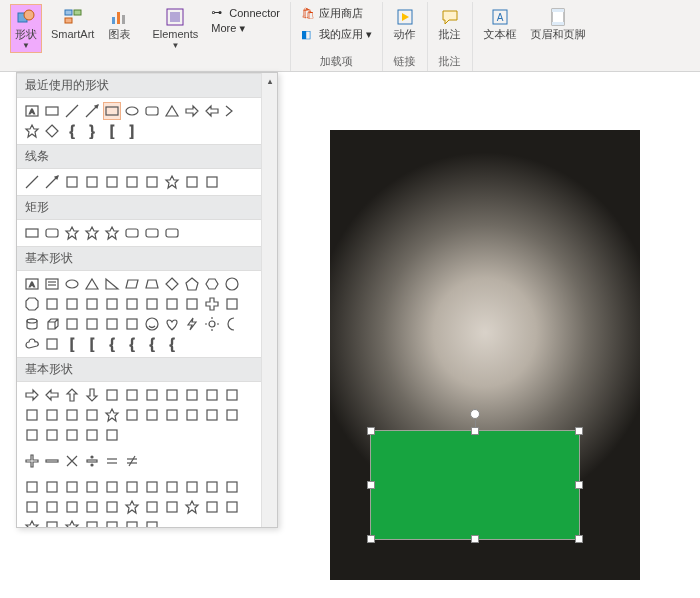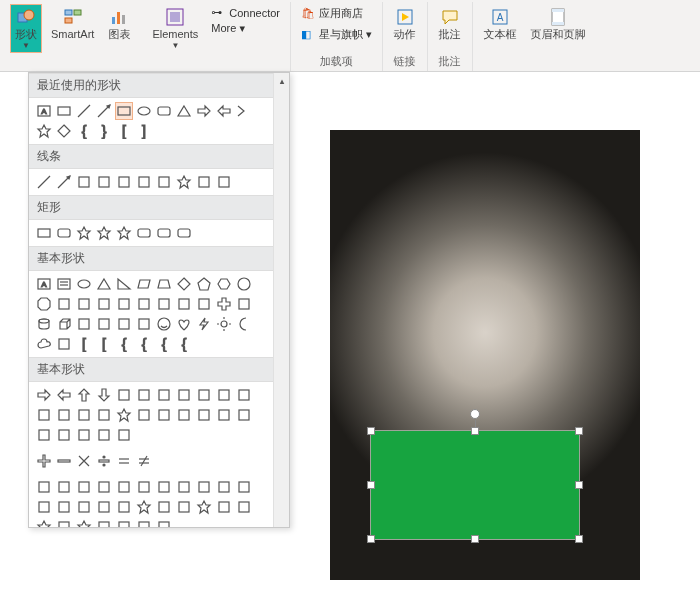--- a/index.html
+++ b/index.html
@@ -1,30 +1,30 @@
 <!DOCTYPE html>
 <html><head>
 <meta charset="utf-8">
 <style>
 *{box-sizing:border-box;margin:0;padding:0;font-family:"Microsoft YaHei",sans-serif;}
 body{background:#fff;width:700px;height:598px;overflow:hidden;position:relative;}
 .ribbon{height:72px;background:#f3f2f1;border-bottom:1px solid #d4d4d4;display:flex;align-items:stretch;padding:2px 4px 0 4px;}
 .rgroup{display:flex;flex-direction:column;align-items:center;justify-content:space-between;padding:2px 6px;border-right:1px solid #e0e0e0;}
 .rgroup .icons{display:flex;gap:4px;}
 .rbtn{display:flex;flex-direction:column;align-items:center;gap:1px;padding:2px 4px;font-size:11px;color:#444;border:1px solid transparent;cursor:pointer;text-align:center;}
-.rbtn.sel{background:#14b8a6;border-color:#f0b088;}
+.rbtn.sel{background:#f0abfc;border-color:#f0b088;}
 .rbtn .ico{width:20px;height:20px;display:flex;align-items:center;justify-content:center;}
 .rbtn .ico svg{width:20px;height:20px;}
 .rbtn .lbl{font-size:11px;line-height:12px;white-space:nowrap;}
 .grplabel{font-size:11px;color:#666;text-align:right;padding-top:2px;}
 .stack{display:flex;flex-direction:column;gap:2px;font-size:11px;color:#333;padding:2px 4px;}
 .stack-item{display:flex;align-items:center;gap:4px;cursor:pointer;}
 .stack-item .si{width:14px;height:14px;display:inline-block;}
 
-.shapes-panel{position:absolute;top:72px;left:28px;width:262px;height:456px;background:#fff;border:1px solid #c8c8c8;box-shadow:2px 2px 6px rgba(0,0,0,0.15);overflow:hidden;}
+.shapes-panel{position:absolute;top:72px;left:16px;width:262px;height:456px;background:#fff;border:1px solid #c8c8c8;box-shadow:2px 2px 6px rgba(0,0,0,0.15);overflow:hidden;}
 .shapes-scroll{position:absolute;right:0;top:0;width:16px;height:100%;background:#f0f0f0;border-left:1px solid #e0e0e0;}
 .shapes-scroll .arrow{width:16px;height:16px;display:flex;align-items:center;justify-content:center;font-size:9px;color:#555;}
 .cat-header{background:#e8e9ea;padding:3px 8px;font-size:12px;color:#555;border-top:1px solid #ddd;border-bottom:1px solid #ddd;}
 .cat-body{padding:4px 6px;display:flex;flex-wrap:wrap;gap:2px 2px;width:244px;}
 .sh{width:18px;height:18px;display:flex;align-items:center;justify-content:center;cursor:pointer;}
 .sh svg{width:16px;height:16px;stroke:#555;stroke-width:1.2;fill:none;}
 .sh.sel{background:#fce4d6;border:1px solid #f0b088;}
 
 .canvas{position:absolute;left:300px;top:90px;width:400px;height:508px;background:#fff;}
 .photo{position:absolute;left:30px;top:40px;width:310px;height:450px;background:#888;overflow:hidden;}
@@ -100,21 +100,21 @@
     </div>
   </div>
   <div class="rgroup">
     <div class="stack" style="gap:6px;">
       <div class="stack-item">
           <span class="si" style="color:#d83b01;">🛍</span>
           <span>应用商店</span>
         </div>
       <div class="stack-item">
           <span class="si" style="color:#0078d4;">◧</span>
-          <span>星与旗帜 ▾</span>
+          <span>我的应用 ▾</span>
         </div>
     </div>
     <div class="grplabel">加载项</div>
   </div>
   <div class="rgroup">
     <div class="icons">
       <div class="rbtn">
         <span class="ico">
             <svg viewBox="0 0 20 20">
               <rect x="3" y="3" width="14" height="14" fill="none" stroke="#2e75b6"></rect>

